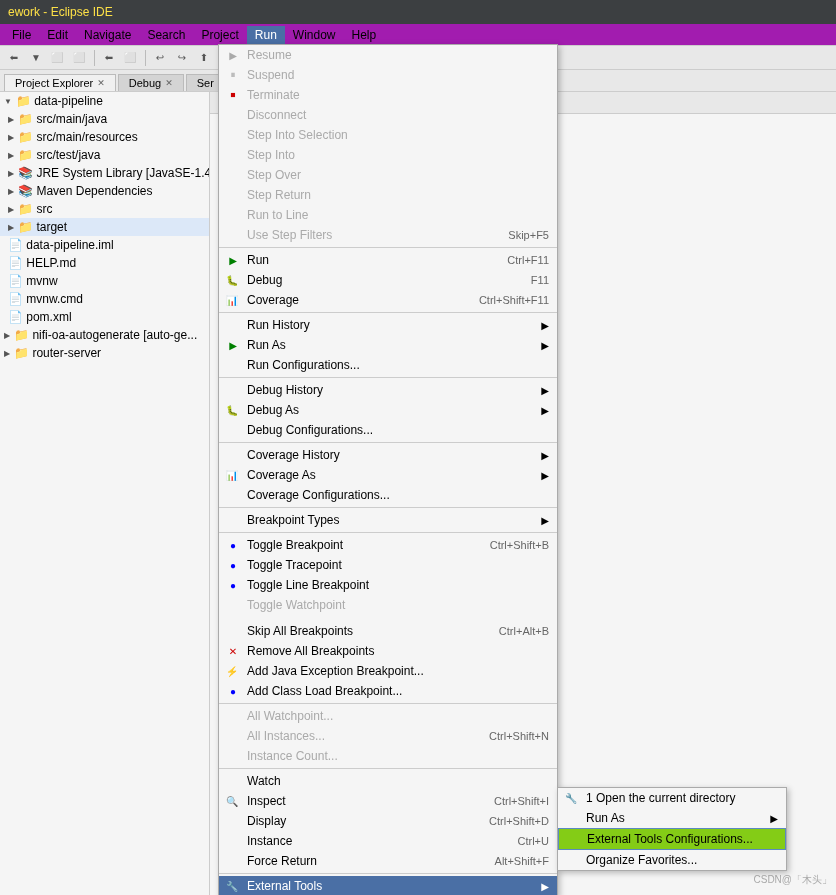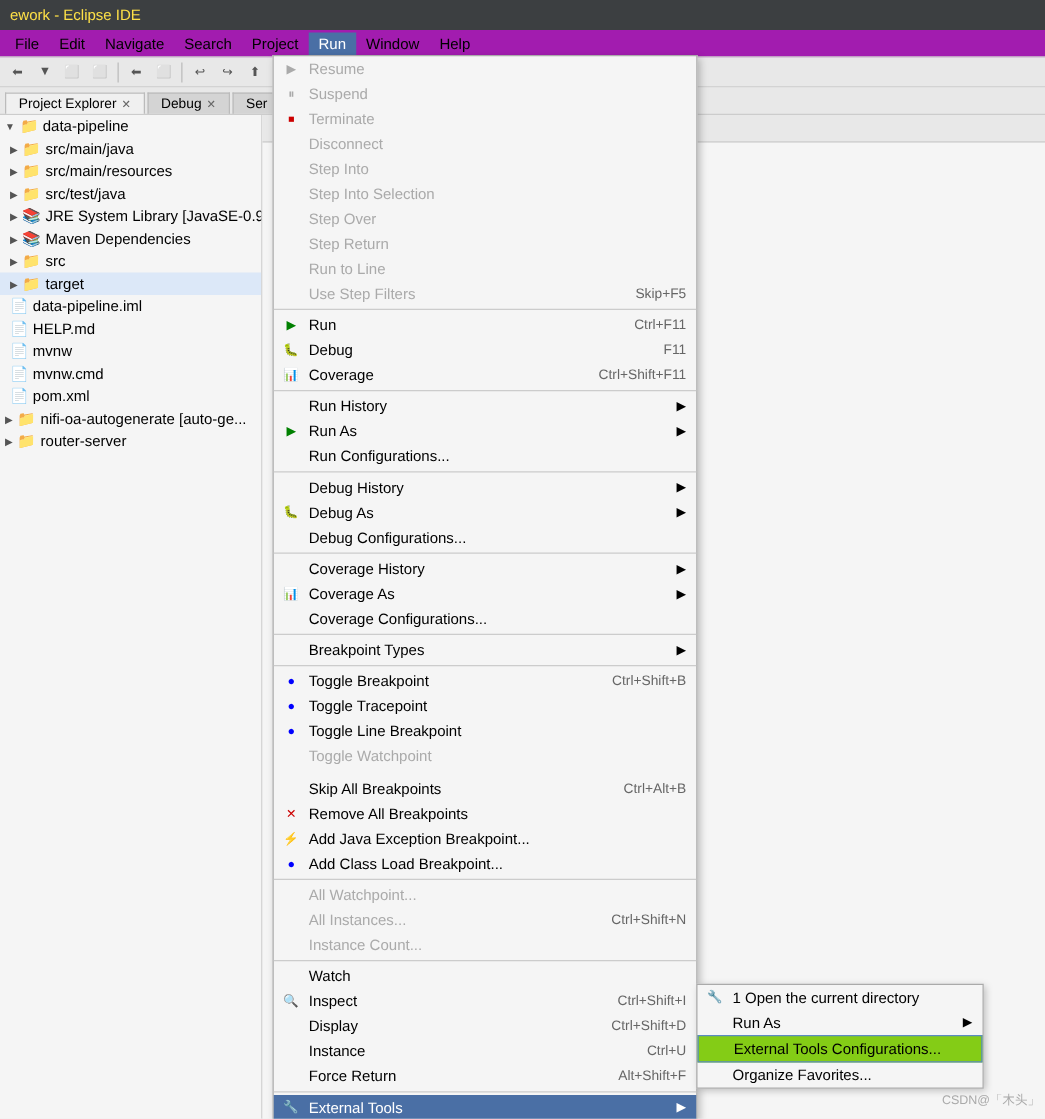--- a/index.html
+++ b/index.html
@@ -266,21 +266,21 @@
     <div class="tree-item tree-indent-1">
       <span class="tree-arrow">▶</span>
       <span>📁 src/main/resources</span>
     </div>
     <div class="tree-item tree-indent-1">
       <span class="tree-arrow">▶</span>
       <span>📁 src/test/java</span>
     </div>
     <div class="tree-item tree-indent-1">
       <span class="tree-arrow">▶</span>
-      <span>📚 JRE System Library [JavaSE-0.9</span>
+      <span>📚 JRE System Library [JavaSE-1.4</span>
     </div>
     <div class="tree-item tree-indent-1">
       <span class="tree-arrow">▶</span>
       <span>📚 Maven Dependencies</span>
     </div>
     <div class="tree-item tree-indent-1">
       <span class="tree-arrow">▶</span>
       <span>📁 src</span>
     </div>
     <div class="tree-item tree-indent-1 selected">
@@ -340,25 +340,25 @@
     <div class="menu-item disabled">
       <span class="menu-item-icon" style="color:#c00;">⏹</span>
       <span class="menu-item-label">Terminate</span>
     </div>
     <div class="menu-item disabled">
       <span class="menu-item-icon"></span>
       <span class="menu-item-label">Disconnect</span>
     </div>
     <div class="menu-item disabled">
       <span class="menu-item-icon"></span>
+      <span class="menu-item-label">Step Into Selection</span>
+    </div>
+    <div class="menu-item disabled">
+      <span class="menu-item-icon"></span>
       <span class="menu-item-label">Step Into</span>
-    </div>
-    <div class="menu-item disabled">
-      <span class="menu-item-icon"></span>
-      <span class="menu-item-label">Step Into Selection</span>
     </div>
     <div class="menu-item disabled">
       <span class="menu-item-icon"></span>
       <span class="menu-item-label">Step Over</span>
     </div>
     <div class="menu-item disabled">
       <span class="menu-item-icon"></span>
       <span class="menu-item-label">Step Return</span>
     </div>
     <div class="menu-item disabled">

